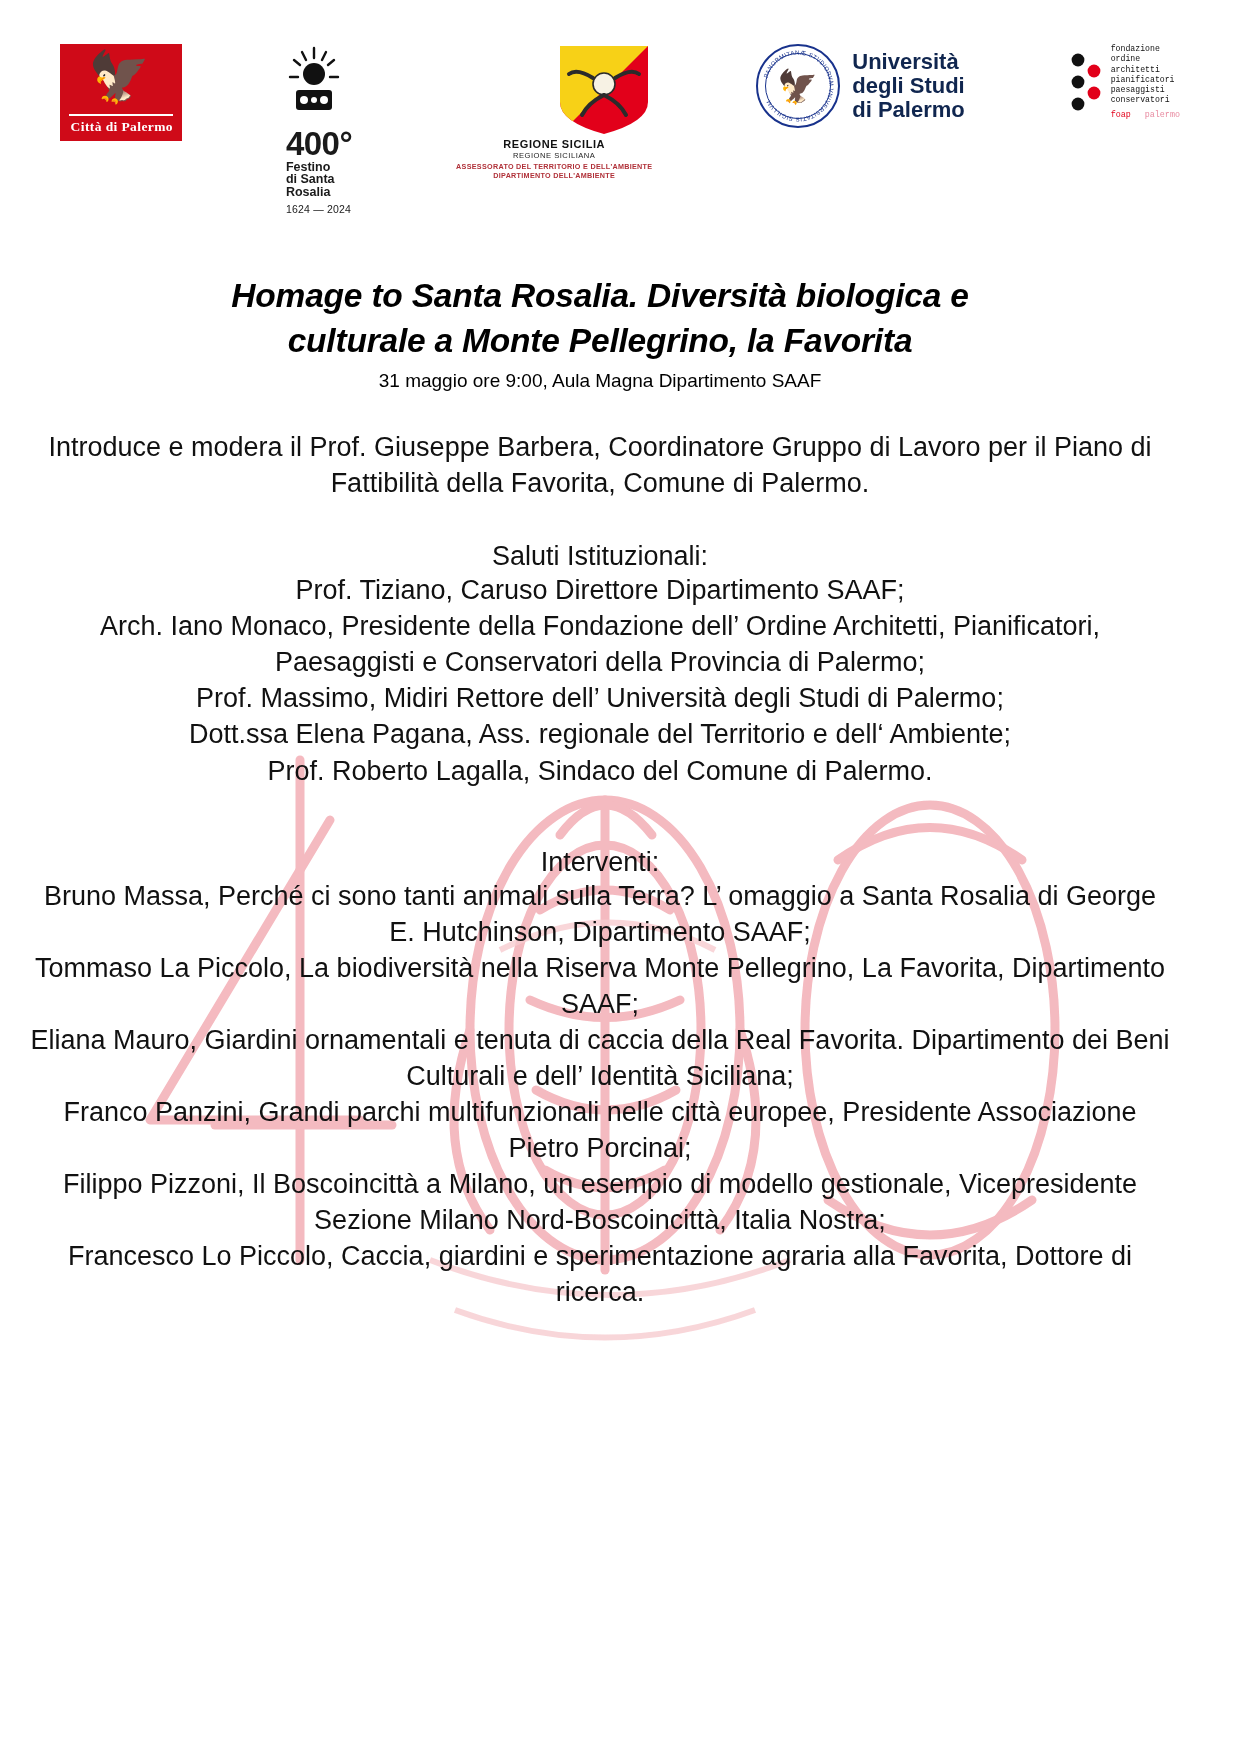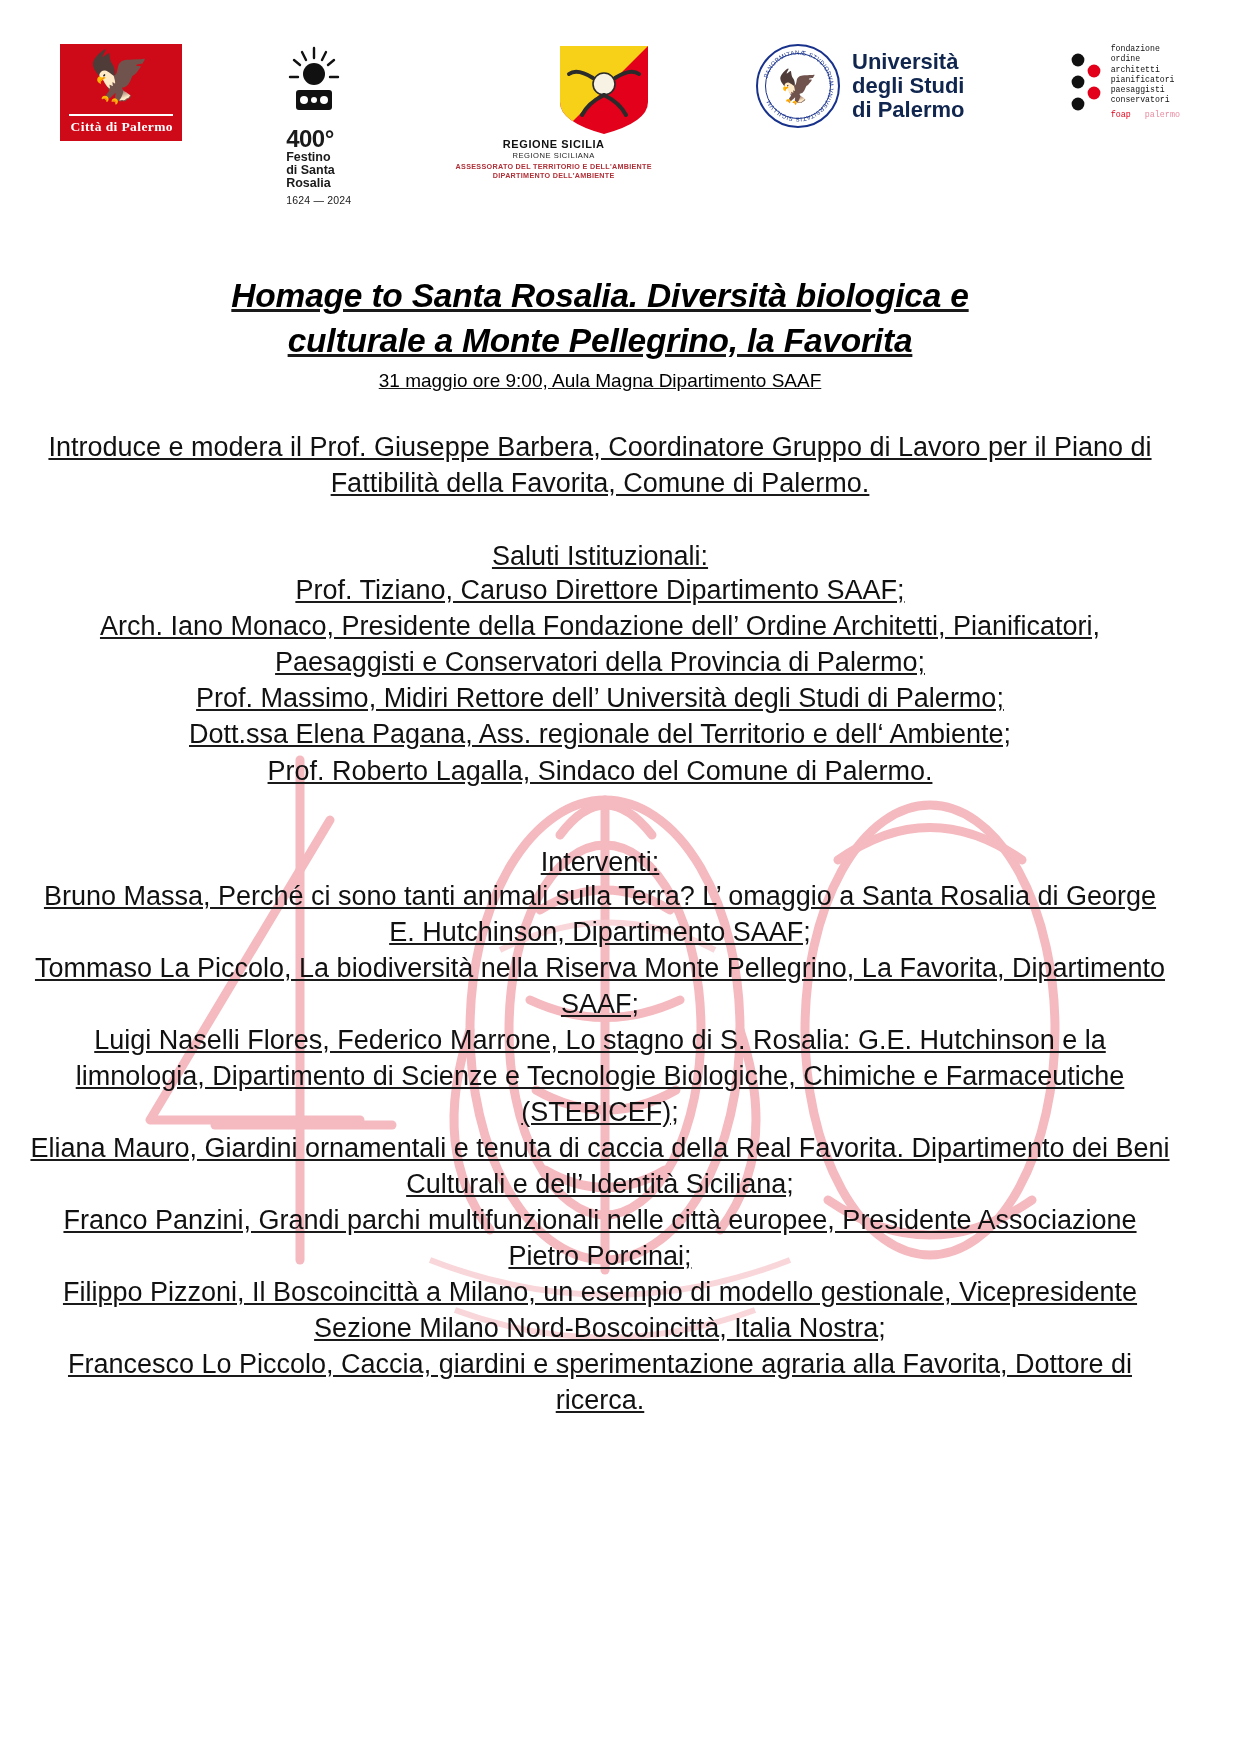--- a/index.html
+++ b/index.html
@@ -89,21 +89,21 @@
   .festino-mark {
     width: 56px;
     height: 72px;
     position: relative;
   }
   .festino-text {
     line-height: 1.02;
     padding-top: 3px;
   }
   .festino-text .big {
-    font-size: 24px;
+    font-size: 33px;
     font-weight: bold;
     letter-spacing: -0.5px;
   }
   .festino-text .sm {
     font-size: 12.5px;
     font-weight: bold;
   }
   .festino-text .yr {
     font-size: 10.5px;
     margin-top: 5px;
@@ -207,21 +207,20 @@
   .foap-bottom .a { color: #e2001a; }
   .foap-bottom .b { color: #e88aa0; }
 
   
   #doc {
     position: absolute;
     z-index: 1;
     left: 0;
     top: 0;
     width: 1200px;
-    text-decoration: underline;
   }
   #title-block {
     margin-top: 274px;
     text-align: center;
     padding: 0 140px;
   }
   #title-block h1 {
     margin: 0;
     font-family: "Liberation Sans", sans-serif;
     font-style: italic;
@@ -434,20 +433,19 @@
     <p>Arch. Iano Monaco, Presidente della Fondazione dell’ Ordine Architetti, Pianificatori, Paesaggisti e Conservatori della Provincia di Palermo;</p>
     <p>Prof. Massimo, Midiri Rettore dell’ Università degli Studi di Palermo;</p>
     <p>Dott.ssa Elena Pagana, Ass. regionale del Territorio e dell‘ Ambiente;</p>
     <p>Prof. Roberto Lagalla, Sindaco del Comune di Palermo.</p>
   </div>
 
   <div class="section-head" id="interventi-head">Interventi:</div>
   <div class="block">
     <p>Bruno Massa, Perché ci sono tanti animali sulla Terra? L’ omaggio a Santa Rosalia di George E. Hutchinson, Dipartimento SAAF;</p>
     <p>Tommaso La Piccolo, La biodiversità nella Riserva Monte Pellegrino, La Favorita, Dipartimento SAAF;</p>
-    <p>Luigi Naselli Flores, Federico Marrone, Lo stagno di S. Rosalia: G.E. Hutchinson e la limnologia, Dipartimento di Scienze e Tecnologie Biologiche, Chimiche e Farmaceutiche (STEBICEF);</p>
     <p>Eliana Mauro, Giardini ornamentali e tenuta di caccia della Real Favorita. Dipartimento dei Beni Culturali e dell’ Identità Siciliana;</p>
     <p>Franco Panzini, Grandi parchi multifunzionali nelle città europee, Presidente Associazione Pietro Porcinai;</p>
     <p>Filippo Pizzoni, Il Boscoincittà a Milano, un esempio di modello gestionale, Vicepresidente Sezione Milano Nord-Boscoincittà, Italia Nostra;</p>
     <p>Francesco Lo Piccolo, Caccia, giardini e sperimentazione agraria alla Favorita, Dottore di ricerca.</p>
   </div>
 
 </div>
 
 </body></html>

